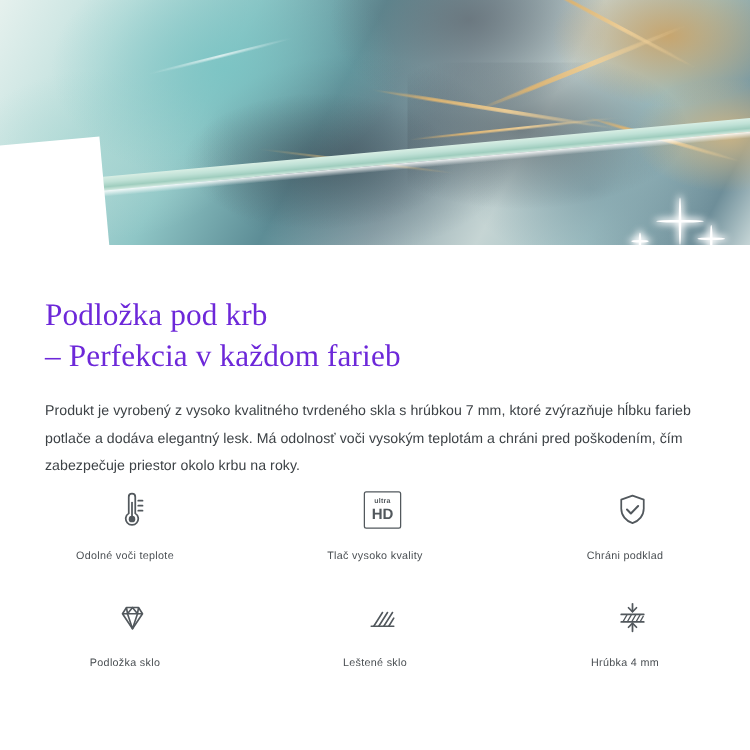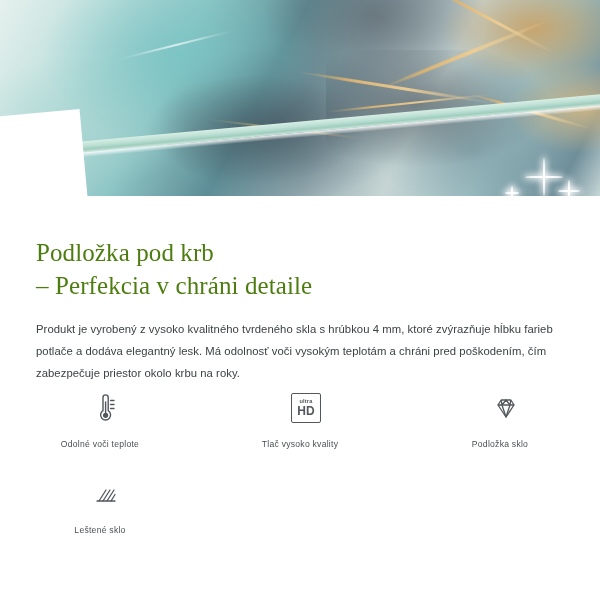--- a/index.html
+++ b/index.html
@@ -138,21 +138,21 @@
     width: 600px;
   }
 
   .headline {
     margin: 0;
     padding: 14px 36px 0 36px;
     font-family: "Liberation Serif", serif;
     font-weight: normal;
     font-size: 25px;
     line-height: 1.32;
-    color: #4d7c0f;
+    color: #6d28d9;
     letter-spacing: 0.1px;
   }
   .headline .l2 { display: block; }
 
   .body-copy {
     margin: 0;
     padding: 16px 36px 0 36px;
     font-size: 11.3px;
     line-height: 1.95;
     color: #3c4145;
@@ -230,23 +230,23 @@
     <div class="hero-bottom-fade"></div>
 
     <span class="sparkle sp1"></span>
     <span class="sparkle sp2"></span>
     <span class="sparkle sp3"></span>
   </div>
 
   <div class="content">
     <h1 class="headline">
       <span>Podložka pod krb</span>
-      <span class="l2">– Perfekcia v chráni detaile</span>
+      <span class="l2">– Perfekcia v každom farieb</span>
     </h1>
-    <p class="body-copy">Produkt je vyrobený z vysoko kvalitného tvrdeného skla s hrúbkou 4 mm, ktoré zvýrazňuje hĺbku farieb potlače a dodáva elegantný lesk. Má odolnosť voči vysokým teplotám a chráni pred poškodením, čím zabezpečuje priestor okolo krbu na roky.</p>
+    <p class="body-copy">Produkt je vyrobený z vysoko kvalitného tvrdeného skla s hrúbkou 7 mm, ktoré zvýrazňuje hĺbku farieb potlače a dodáva elegantný lesk. Má odolnosť voči vysokým teplotám a chráni pred poškodením, čím zabezpečuje priestor okolo krbu na roky.</p>
   </div>
 
   <div class="features">
 
     <div class="feature">
       <div class="glyph">
         <svg width="40" height="40" viewBox="0 0 40 40">
           <g fill="none" stroke="#52585d" stroke-width="1.4" stroke-linecap="round">
             <path d="M17 9.5a2.6 2.6 0 0 1 5.2 0v13.2a5 5 0 1 1-5.2 0z"></path>
             <line x1="19.6" y1="14" x2="19.6" y2="25"></line>
@@ -263,20 +263,29 @@
     <div class="feature">
       <div class="glyph">
         <div class="ultrahd-box">
           <span class="u">ultra</span>
           <span class="hd">HD</span>
         </div>
       </div>
       <div class="caption">Tlač vysoko kvality</div>
     </div>
 
+    <div class="feature">
+      <div class="glyph">
+        <svg width="40" height="40" viewBox="0 0 40 40">
+          <path d="M20 8.5l9 3.2v7.1c0 5.6-3.7 10-9 11.7-5.3-1.7-9-6.1-9-11.7v-7.1z" fill="none" stroke="#52585d" stroke-width="1.4" stroke-linejoin="round"></path>
+          <path d="M15.6 19.6l3.1 3.2 5.8-6" fill="none" stroke="#52585d" stroke-width="1.6" stroke-linecap="round" stroke-linejoin="round"></path>
+        </svg>
+      </div>
+      <div class="caption">Chráni podklad</div>
+    </div>
 
     <div class="feature">
       <div class="glyph">
         <svg width="40" height="40" viewBox="0 0 40 40">
           <g fill="none" stroke="#52585d" stroke-width="1.3" stroke-linejoin="round">
             <path d="M12 17h16l-8 12z"></path>
             <path d="M12 17l3.2-5h9.6l3.2 5"></path>
             <path d="M15.2 12l.8 5 4-5 4 5 .8-5"></path>
             <path d="M16 17l4 12 4-12"></path>
           </g>
@@ -293,15 +302,37 @@
             <path d="M13 27l7-11"></path>
             <path d="M17 27l7-11"></path>
             <path d="M21 27l7-11"></path>
             <path d="M25 27l4-6.5"></path>
           </g>
         </svg>
       </div>
       <div class="caption">Leštené sklo</div>
     </div>
 
+    <div class="feature">
+      <div class="glyph">
+        <svg width="40" height="40" viewBox="0 0 40 40">
+          <g stroke="#52585d" stroke-width="1.4" stroke-linecap="round" fill="none">
+            <line x1="20" y1="9" x2="20" y2="15"></line>
+            <path d="M16.8 12.2L20 15.4l3.2-3.2"></path>
+            <line x1="11" y1="17.5" x2="29" y2="17.5"></line>
+            <line x1="11" y1="23.5" x2="29" y2="23.5"></line>
+            <line x1="20" y1="31" x2="20" y2="25"></line>
+            <path d="M16.8 27.8L20 24.6l3.2 3.2"></path>
+            <g stroke-width="1.1">
+              <line x1="12.5" y1="23.2" x2="15.5" y2="18"></line>
+              <line x1="16" y1="23.2" x2="19" y2="18"></line>
+              <line x1="19.5" y1="23.2" x2="22.5" y2="18"></line>
+              <line x1="23" y1="23.2" x2="26" y2="18"></line>
+              <line x1="26.2" y1="23.2" x2="28.6" y2="19"></line>
+            </g>
+          </g>
+        </svg>
+      </div>
+      <div class="caption">Hrúbka 4 mm</div>
+    </div>
 
   </div>
 </div>
 
 </body></html>

